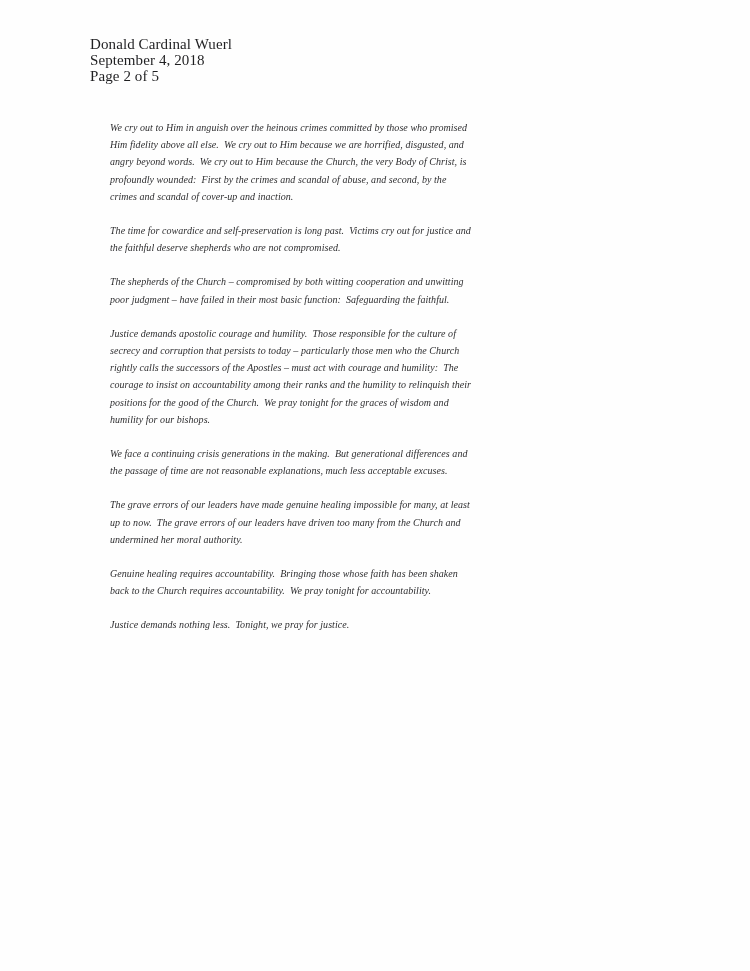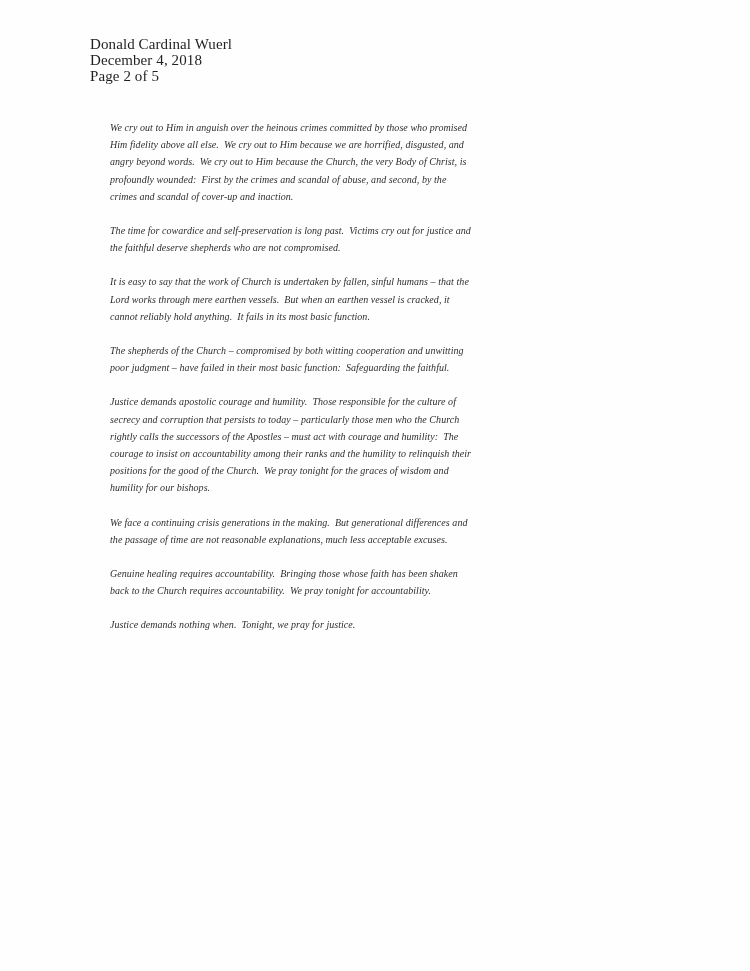--- a/index.html
+++ b/index.html
@@ -45,43 +45,43 @@
     white-space: pre-wrap;
   }
 </style>
 </head>
 <body>
 
 <div class="page">
 
   <header class="doc-header">
     <div>Donald Cardinal Wuerl</div>
-    <div>December 4, 2018</div>
+    <div>September 4, 2018</div>
     <div>Page 2 of 5</div>
   </header>
 
   <main class="doc-body">
     <p>We cry out to Him in anguish over the heinous crimes committed by those who promised
 Him fidelity above all else.  We cry out to Him because we are horrified, disgusted, and
 angry beyond words.  We cry out to Him because the Church, the very Body of Christ, is
 profoundly wounded:  First by the crimes and scandal of abuse, and second, by the
 crimes and scandal of cover-up and inaction.</p>
     <p>The time for cowardice and self-preservation is long past.  Victims cry out for justice and
 the faithful deserve shepherds who are not compromised.</p>
-    <p>It is easy to say that the work of Church is undertaken by fallen, sinful humans – that the
-Lord works through mere earthen vessels.  But when an earthen vessel is cracked, it
-cannot reliably hold anything.  It fails in its most basic function.</p>
     <p>The shepherds of the Church – compromised by both witting cooperation and unwitting
 poor judgment – have failed in their most basic function:  Safeguarding the faithful.</p>
     <p>Justice demands apostolic courage and humility.  Those responsible for the culture of
 secrecy and corruption that persists to today – particularly those men who the Church
 rightly calls the successors of the Apostles – must act with courage and humility:  The
 courage to insist on accountability among their ranks and the humility to relinquish their
 positions for the good of the Church.  We pray tonight for the graces of wisdom and
 humility for our bishops.</p>
     <p>We face a continuing crisis generations in the making.  But generational differences and
 the passage of time are not reasonable explanations, much less acceptable excuses.</p>
+    <p>The grave errors of our leaders have made genuine healing impossible for many, at least
+up to now.  The grave errors of our leaders have driven too many from the Church and
+undermined her moral authority.</p>
     <p>Genuine healing requires accountability.  Bringing those whose faith has been shaken
 back to the Church requires accountability.  We pray tonight for accountability.</p>
-    <p>Justice demands nothing when.  Tonight, we pray for justice.</p>
+    <p>Justice demands nothing less.  Tonight, we pray for justice.</p>
   </main>
 
 </div>
 
 </body></html>

